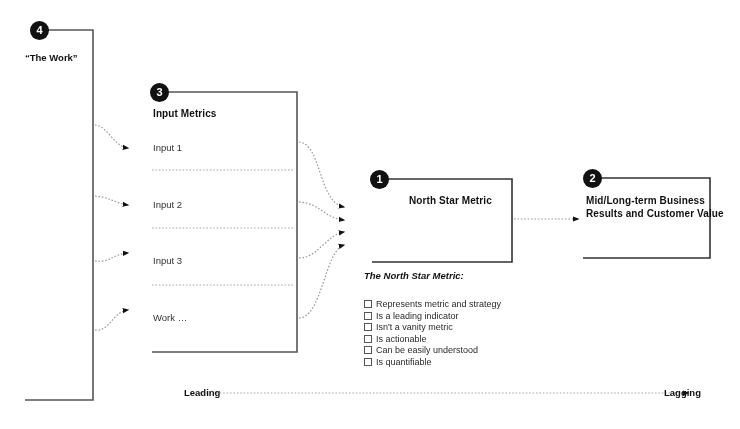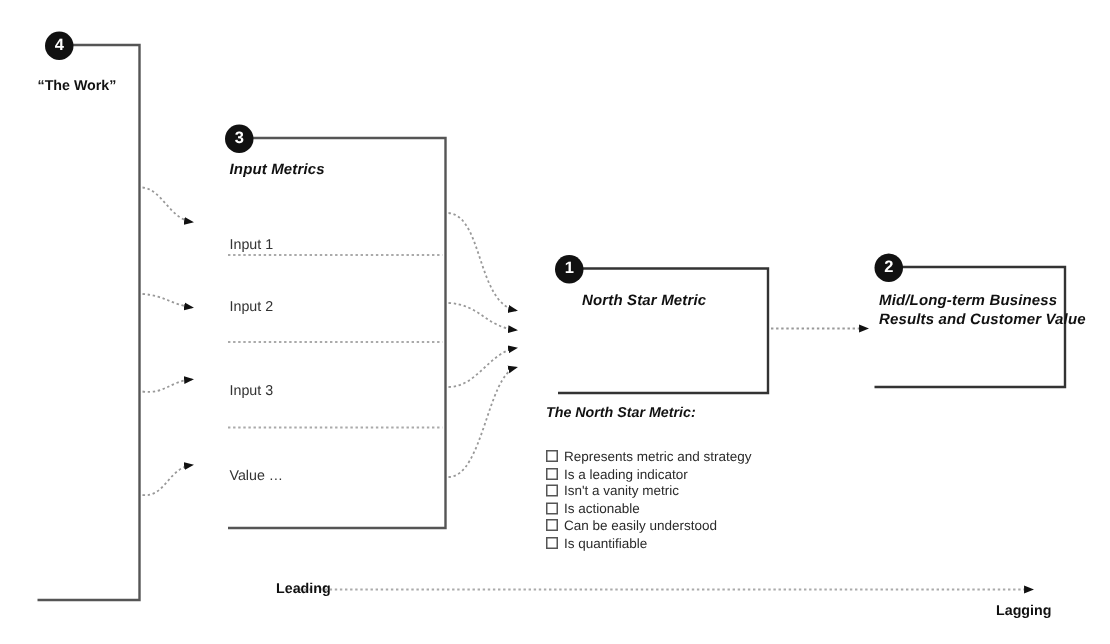--- a/index.html
+++ b/index.html
@@ -38,21 +38,20 @@
     z-index: 5;
   }
   .section-title {
     position: absolute;
     font-size: 10px;
     font-weight: bold;
     color: #111111;
     letter-spacing: 0.1px;
     white-space: nowrap;
     line-height: 14px;
-    font-style: italic;
   }
   .work-label {
     position: absolute;
     font-size: 9.5px;
     font-weight: bold;
     color: #111111;
     white-space: nowrap;
   }
   .input-label {
     position: absolute;
@@ -154,27 +153,27 @@
       <line x1="196" y1="393" x2="688" y2="393" stroke="#aaaaaa" stroke-width="1.2" stroke-dasharray="1.6 1.8" marker-end="url(#arrow-solid)"></line>
     </g>
   </svg>
 
   <div class="badge" style="left:30px; top:21px;">4</div>
   <div class="work-label" style="left:25px; top:52px;">“The Work”</div>
 
   <div class="badge" style="left:150px; top:83px;">3</div>
   <div class="section-title" style="left:153px; top:107px;">Input Metrics</div>
 
-  <div class="input-label" style="left:153px; top:142px;margin-top:16px;">Input 1</div>
+  <div class="input-label" style="left:153px; top:142px;">Input 1</div>
   <div class="input-label" style="left:153px; top:199px;">Input 2</div>
   <div class="input-label" style="left:153px; top:255px;">Input 3</div>
-  <div class="input-label" style="left:153px; top:312px;">Value …</div>
+  <div class="input-label" style="left:153px; top:312px;">Work …</div>
 
   <div class="badge" style="left:370px; top:170px;">1</div>
-  <div class="section-title" style="left:373px; top:194px;padding-left:15px;">North Star Metric</div>
+  <div class="section-title" style="left:394px; top:194px;padding-left:15px;">North Star Metric</div>
 
   <div class="checklist">
     <div class="checklist-title">The North Star Metric:</div>
     <div class="check-row">
       <span class="check-box"></span>
       <span>Represents metric and strategy</span>
     </div>
     <div class="check-row">
       <span class="check-box"></span>
       <span>Is a leading indicator</span>
@@ -195,15 +194,15 @@
       <span class="check-box"></span>
       <span>Is quantifiable</span>
     </div>
   </div>
 
   <div class="badge" style="left:583px; top:169px;">2</div>
   <div class="section-title" style="left:586px; top:194px;text-align:center;">Mid/Long-term Business</div>
   <div class="section-title" style="left:586px; top:207px;">Results and Customer Value</div>
 
   <div class="axis-label" style="left:153px; top:387px;padding-left:31px;">Leading</div>
-  <div class="axis-label" style="left:664px; top:387px;margin-top:15px;">Lagging</div>
+  <div class="axis-label" style="left:664px; top:387px;">Lagging</div>
 
 </div>
 
 </body></html>

